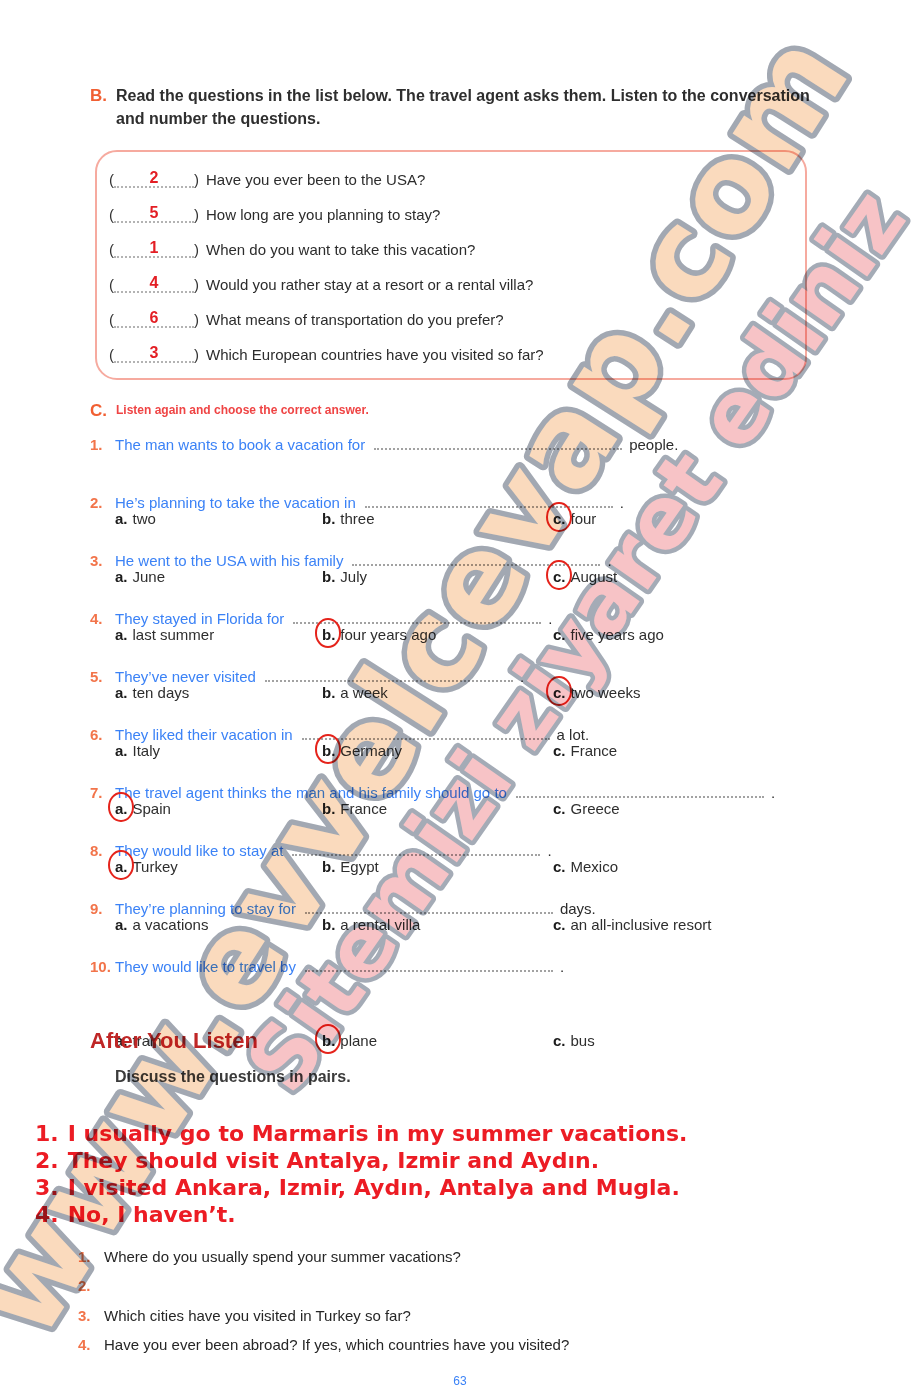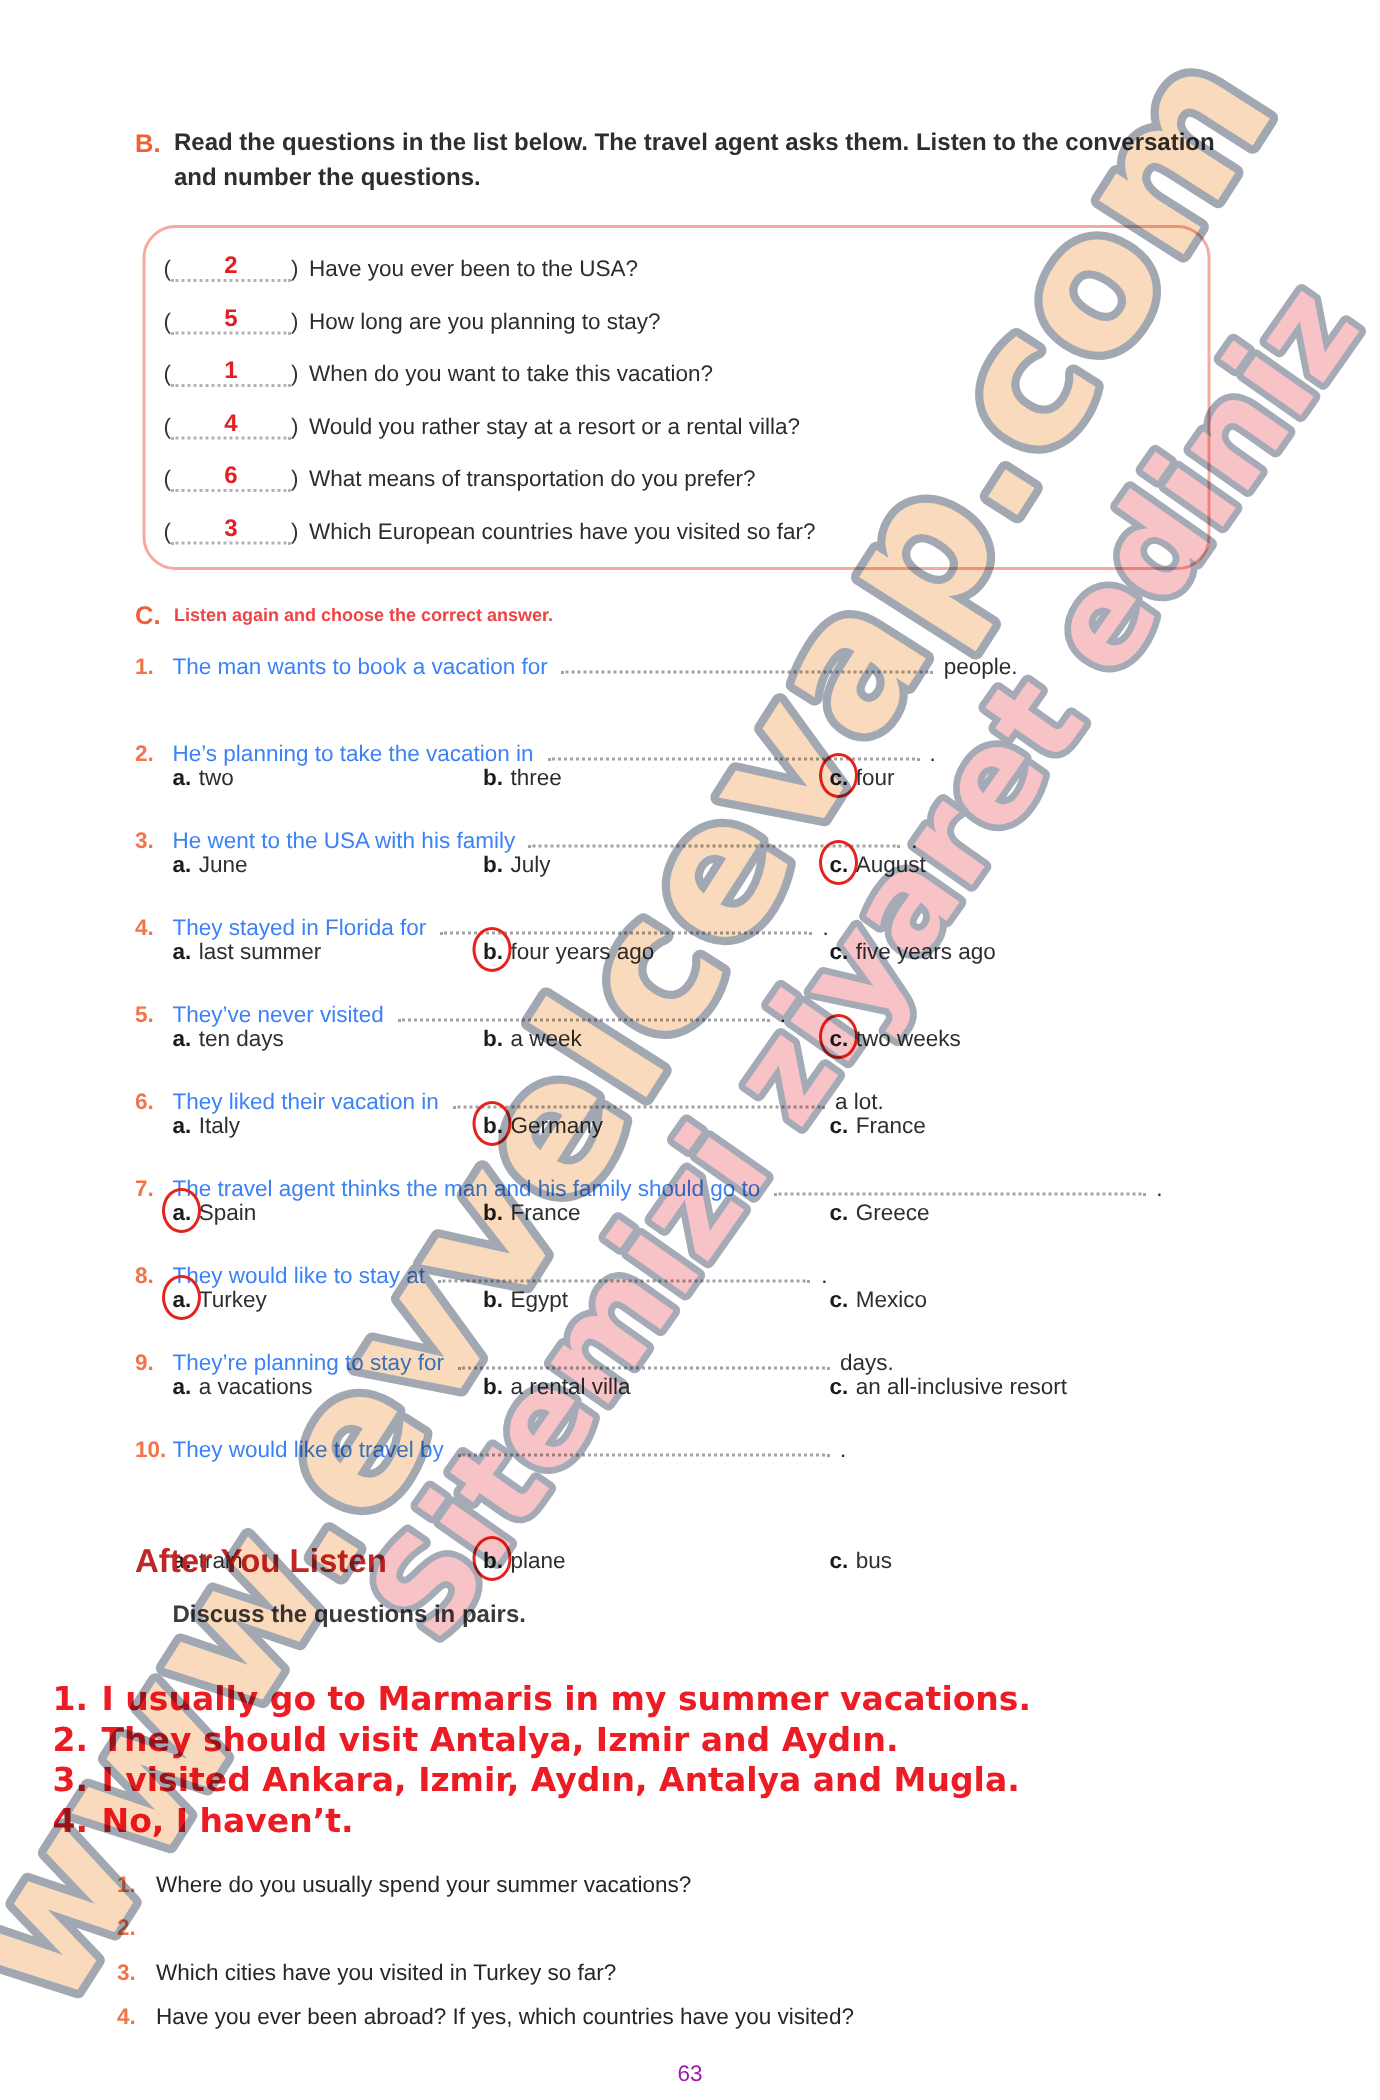--- a/index.html
+++ b/index.html
@@ -54,21 +54,21 @@
   .ans-num{margin-right:9px;}
 
   
   .dqs{position:absolute;left:78px;top:1248px;width:800px;}
   .dq{height:29.3px;display:flex;align-items:baseline;}
   .dq-num{width:26px;flex:none;color:#f2744a;font-weight:bold;font-size:15px;}
   .dq-text{font-size:15px;color:#262626;}
 
   
   .pagenum{position:absolute;left:0;top:1374px;width:920px;text-align:center;
-           font-size:15px;color:#a21caf;}
+           font-size:12px;color:#3b82f6;}
 
   
   .wm{position:absolute;left:0;top:0;width:920px;height:1400px;z-index:3;
       mix-blend-mode:multiply;opacity:.82;pointer-events:none;}
 </style>
 </head>
 <body>
 
 <div class="page">
 

